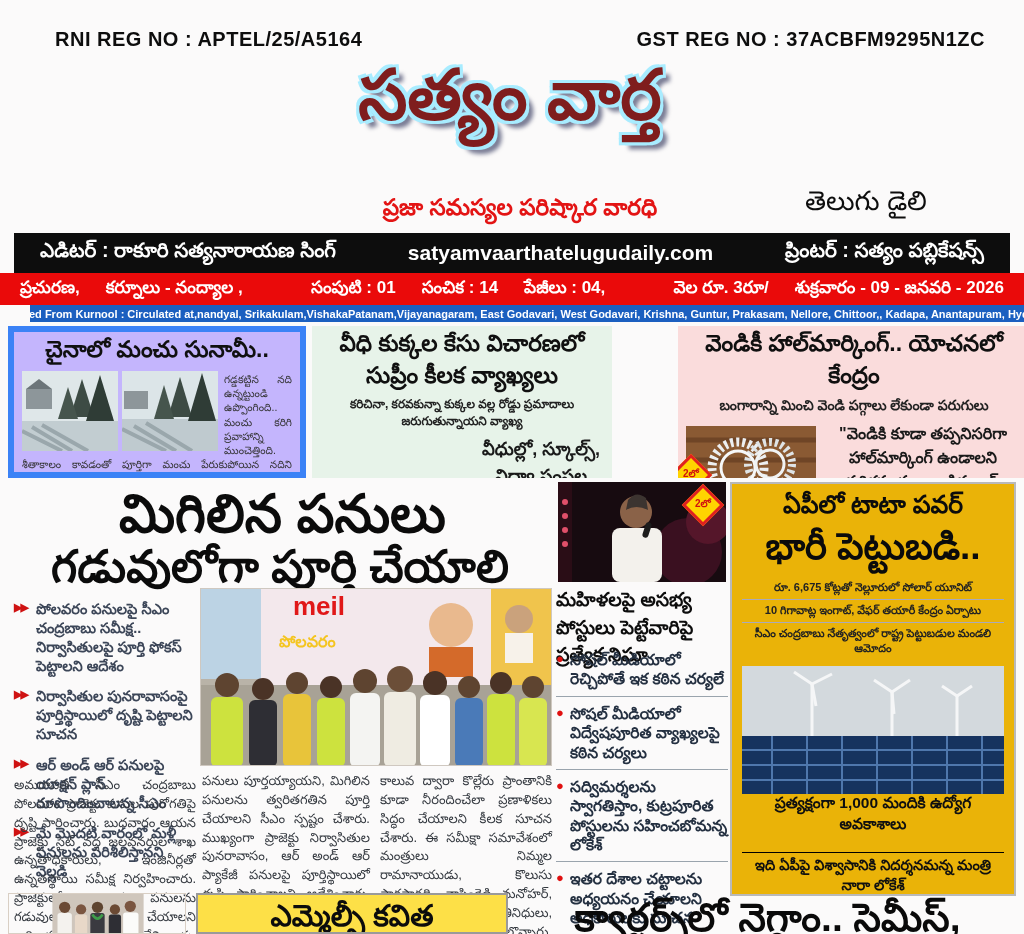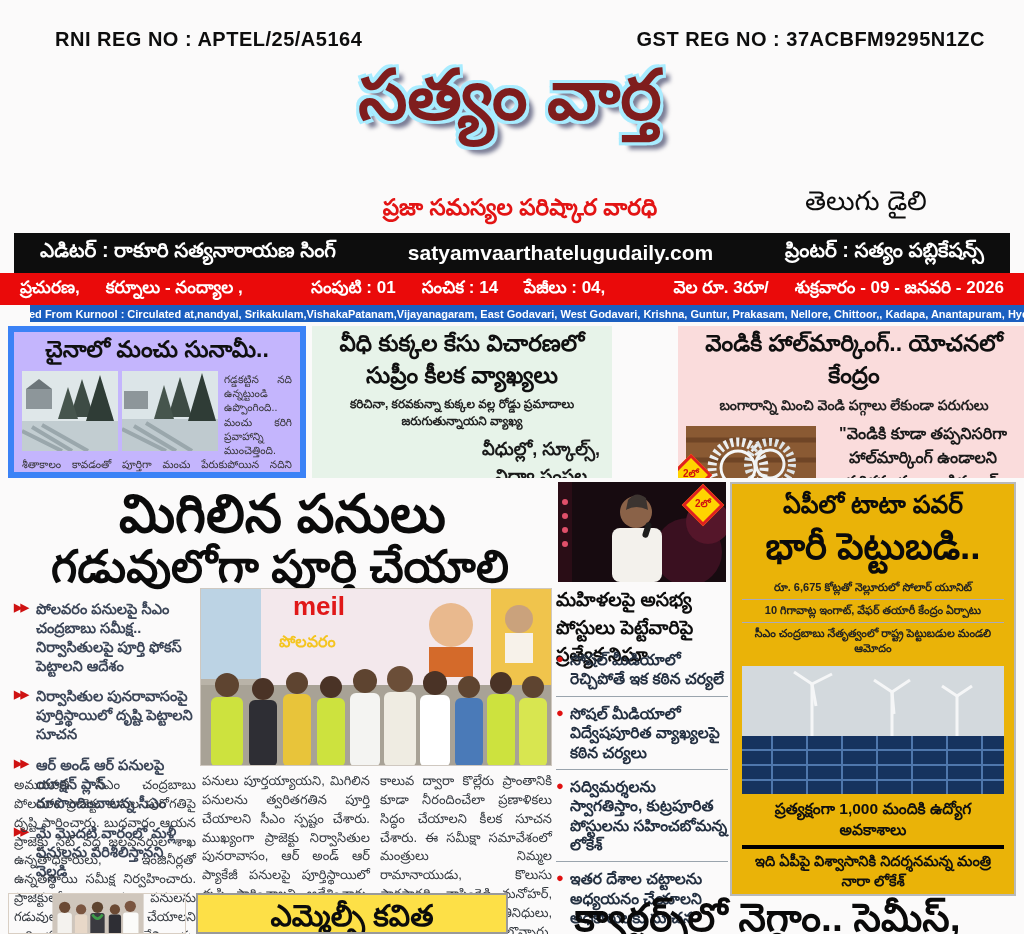--- a/index.html
+++ b/index.html
@@ -87,21 +87,21 @@
 
   
   .tata-box{ top:482px; left:730px; width:286px; height:414px; background:#eab308;
     border:2px solid #b9b9b9; padding:6px 10px; overflow:hidden;}
   .tata-h1{ text-align:center; font-size:25px; font-weight:bold; color:#0c0c0c;}
   .tata-h2{ text-align:center; font-size:37px; font-weight:900; color:#0b0b0b; margin-top:1px;}
   .tata-sub{ text-align:center; font-size:11px; font-weight:bold; color:#222;
     padding:4px 0 3px; border-bottom:1px solid #aab;}
   .tata-img{ width:100%; height:128px; margin-top:6px; overflow:hidden;}
   .tata-hi1{ text-align:center; font-size:15.5px; font-weight:bold; color:#101010;
-    margin-top:6px; padding-bottom:3px; border-bottom:4px solid #000000;}
+    margin-top:0; padding-bottom:16px; border-bottom:1px solid #000000;}
   .tata-hi2{ text-align:center; font-size:14.5px; font-weight:bold; color:#101010; margin-top:4px;}
 
   
   .bot-photo{ top:893px; left:8px; width:178px; height:41px; overflow:hidden; border:1px solid #d9cfc4;}
   .kavitha-box{ top:893px; left:196px; width:312px; height:41px; background:#fde047;
     border:2px solid #9a9a9a; display:flex; align-items:flex-start; justify-content:center;
     overflow:hidden;}
   .kavitha-box .kv{ font-size:30px; font-weight:bold; color:#0c0c0c; margin-top:4px;}
   .sports-head{ top:896px; left:515px; width:505px; text-align:center;
     font-size:39px; font-weight:900; color:#0a0a0a; white-space:nowrap; overflow:hidden;}

